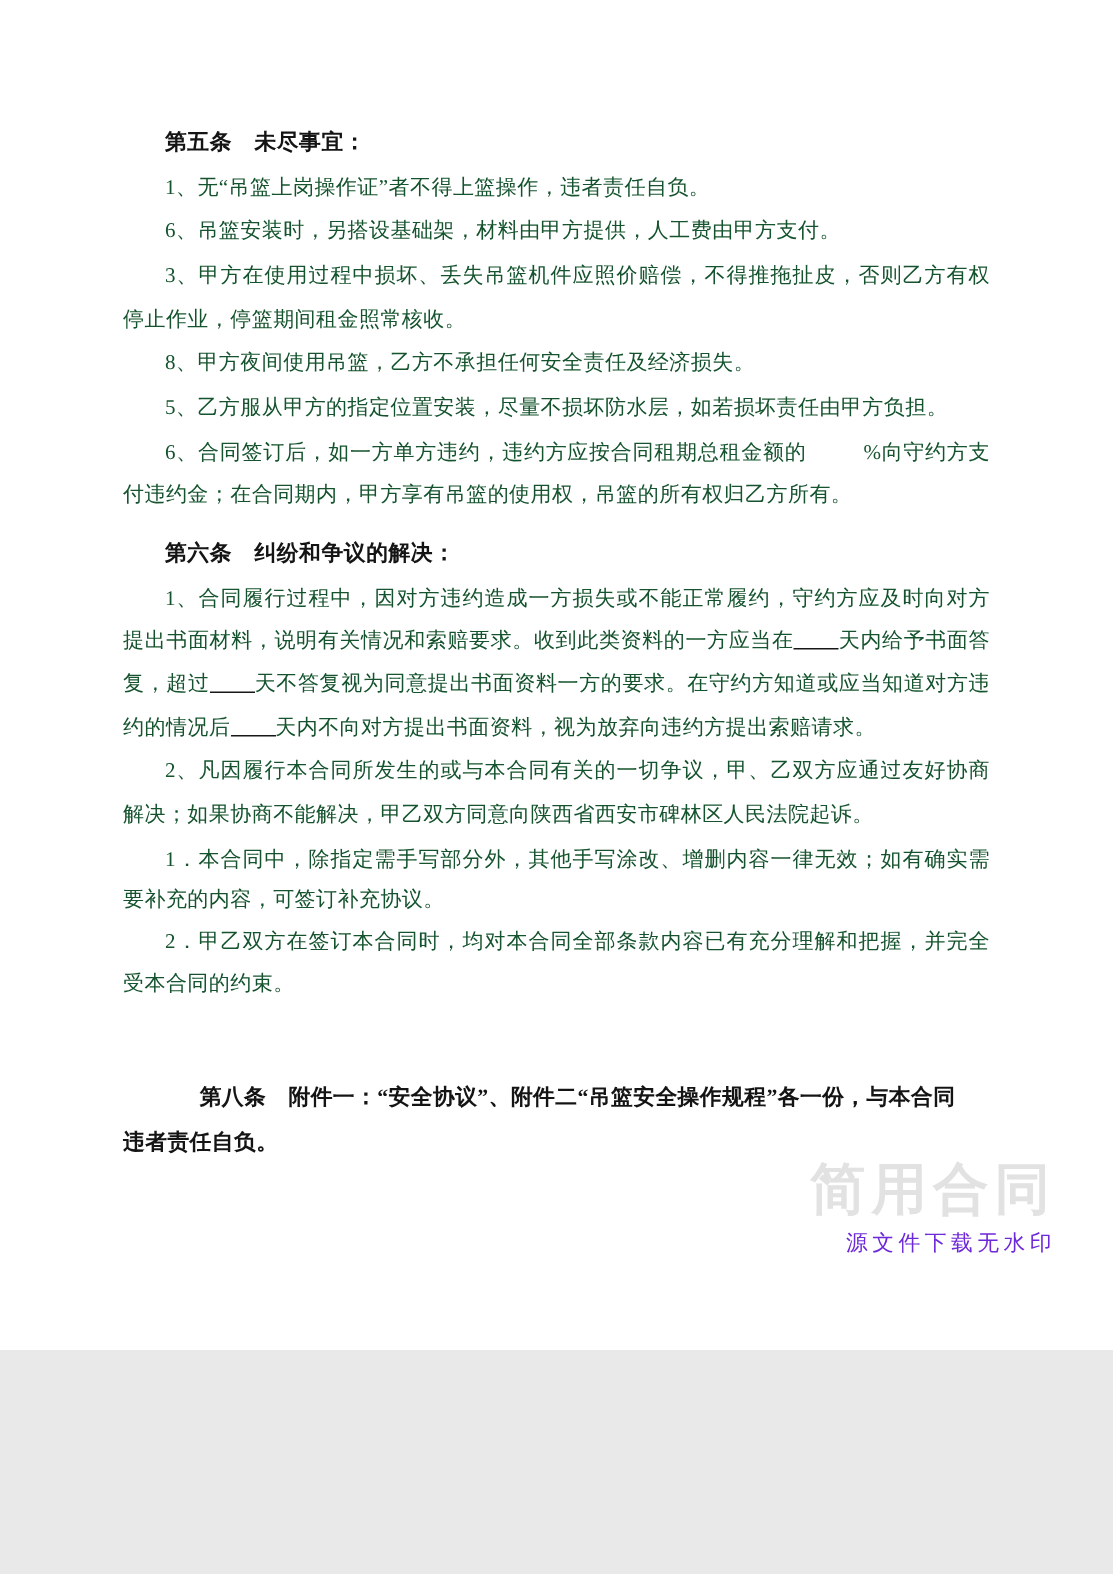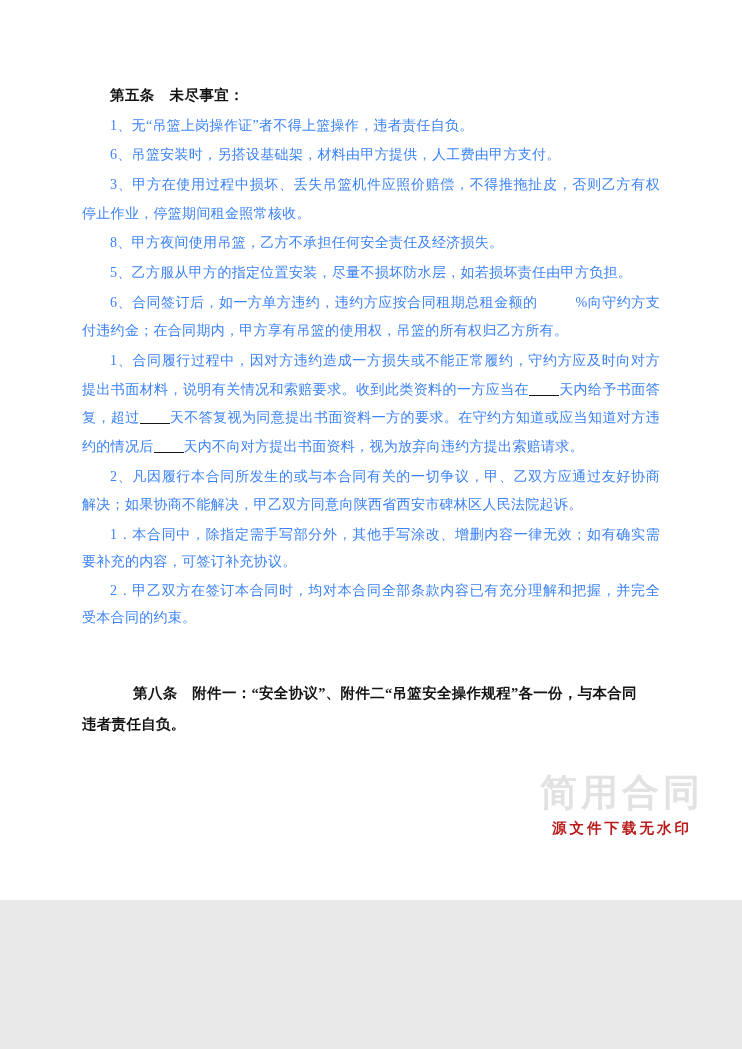--- a/index.html
+++ b/index.html
@@ -29,21 +29,21 @@
     font-weight: bold;
     font-size: 14.5px;
     color: #141414;
     line-height: 1.9;
     margin: 10px 0 2px 0;
     text-indent: 28px;
     letter-spacing: 0.4px;
   }
   .para {
     font-size: 14px;
-    color: #3b82f6;
+    color: #14532d;
     line-height: 2.05;
     margin: 0 0 1px 0;
     text-indent: 28px;
     text-align: justify;
     letter-spacing: 0.3px;
   }
   .para.tight {
     line-height: 1.95;
   }
   .para .blank {
@@ -72,54 +72,54 @@
     font-weight: bold;
     font-size: 14.5px;
     color: #141414;
     line-height: 2.1;
     letter-spacing: 0.3px;
   }
   .watermark {
     position: absolute;
     right: 38px;
     bottom: 62px;
-    text-align: center;
+    text-align: right;
     user-select: none;
   }
   .wm-main {
     font-family: "Liberation Sans", sans-serif;
     font-weight: bold;
     font-size: 37px;
     color: #e2e2e2;
     letter-spacing: 4px;
     line-height: 1.15;
   }
   .wm-sub {
     font-family: "Liberation Sans", sans-serif;
     font-size: 14.5px;
-    color: #b91c1c;
+    color: #6d28d9;
     letter-spacing: 3px;
     margin-top: 4px;
-    font-weight: bold;
   }
 </style>
 </head>
 <body>
 
 <div class="page">
   <div class="content">
 
     <div class="heading">第五条　未尽事宜：</div>
     <p class="para">1、无“吊篮上岗操作证”者不得上篮操作，违者责任自负。</p>
     <p class="para">6、吊篮安装时，另搭设基础架，材料由甲方提供，人工费由甲方支付。</p>
     <p class="para">3、甲方在使用过程中损坏、丢失吊篮机件应照价赔偿，不得推拖扯皮，否则乙方有权停止作业，停篮期间租金照常核收。</p>
     <p class="para">8、甲方夜间使用吊篮，乙方不承担任何安全责任及经济损失。</p>
     <p class="para">5、乙方服从甲方的指定位置安装，尽量不损坏防水层，如若损坏责任由甲方负担。</p>
     <p class="para"><span>6、合同签订后，如一方单方违约，违约方应按合同租期总租金额的</span><span class="gap"></span><span>%向守约方支付违约金；在合同期内，甲方享有吊篮的使用权，吊篮的所有权归乙方所有。</span></p>
 
+    <div class="heading">第六条　纠纷和争议的解决：</div>
     <p class="para"><span>1、合同履行过程中，因对方违约造成一方损失或不能正常履约，守约方应及时向对方提出书面材料，说明有关情况和索赔要求。收到此类资料的一方应当在</span><span class="blank"></span><span>天内给予书面答复，超过</span><span class="blank"></span><span>天不答复视为同意提出书面资料一方的要求。在守约方知道或应当知道对方违约的情况后</span><span class="blank"></span><span>天内不向对方提出书面资料，视为放弃向违约方提出索赔请求。</span></p>
     <p class="para">2、凡因履行本合同所发生的或与本合同有关的一切争议，甲、乙双方应通过友好协商解决；如果协商不能解决，甲乙双方同意向陕西省西安市碑林区人民法院起诉。</p>
 
     <p class="para tight">1．本合同中，除指定需手写部分外，其他手写涂改、增删内容一律无效；如有确实需要补充的内容，可签订补充协议。</p>
     <p class="para tight">2．甲乙双方在签订本合同时，均对本合同全部条款内容已有充分理解和把握，并完全受本合同的约束。</p>
 
     <div class="spacer-lg"></div>
 
     <div class="final-heading">第八条　附件一：“安全协议”、附件二“吊篮安全操作规程”各一份，与本合同</div>
     <div class="final-heading-2">违者责任自负。</div>

